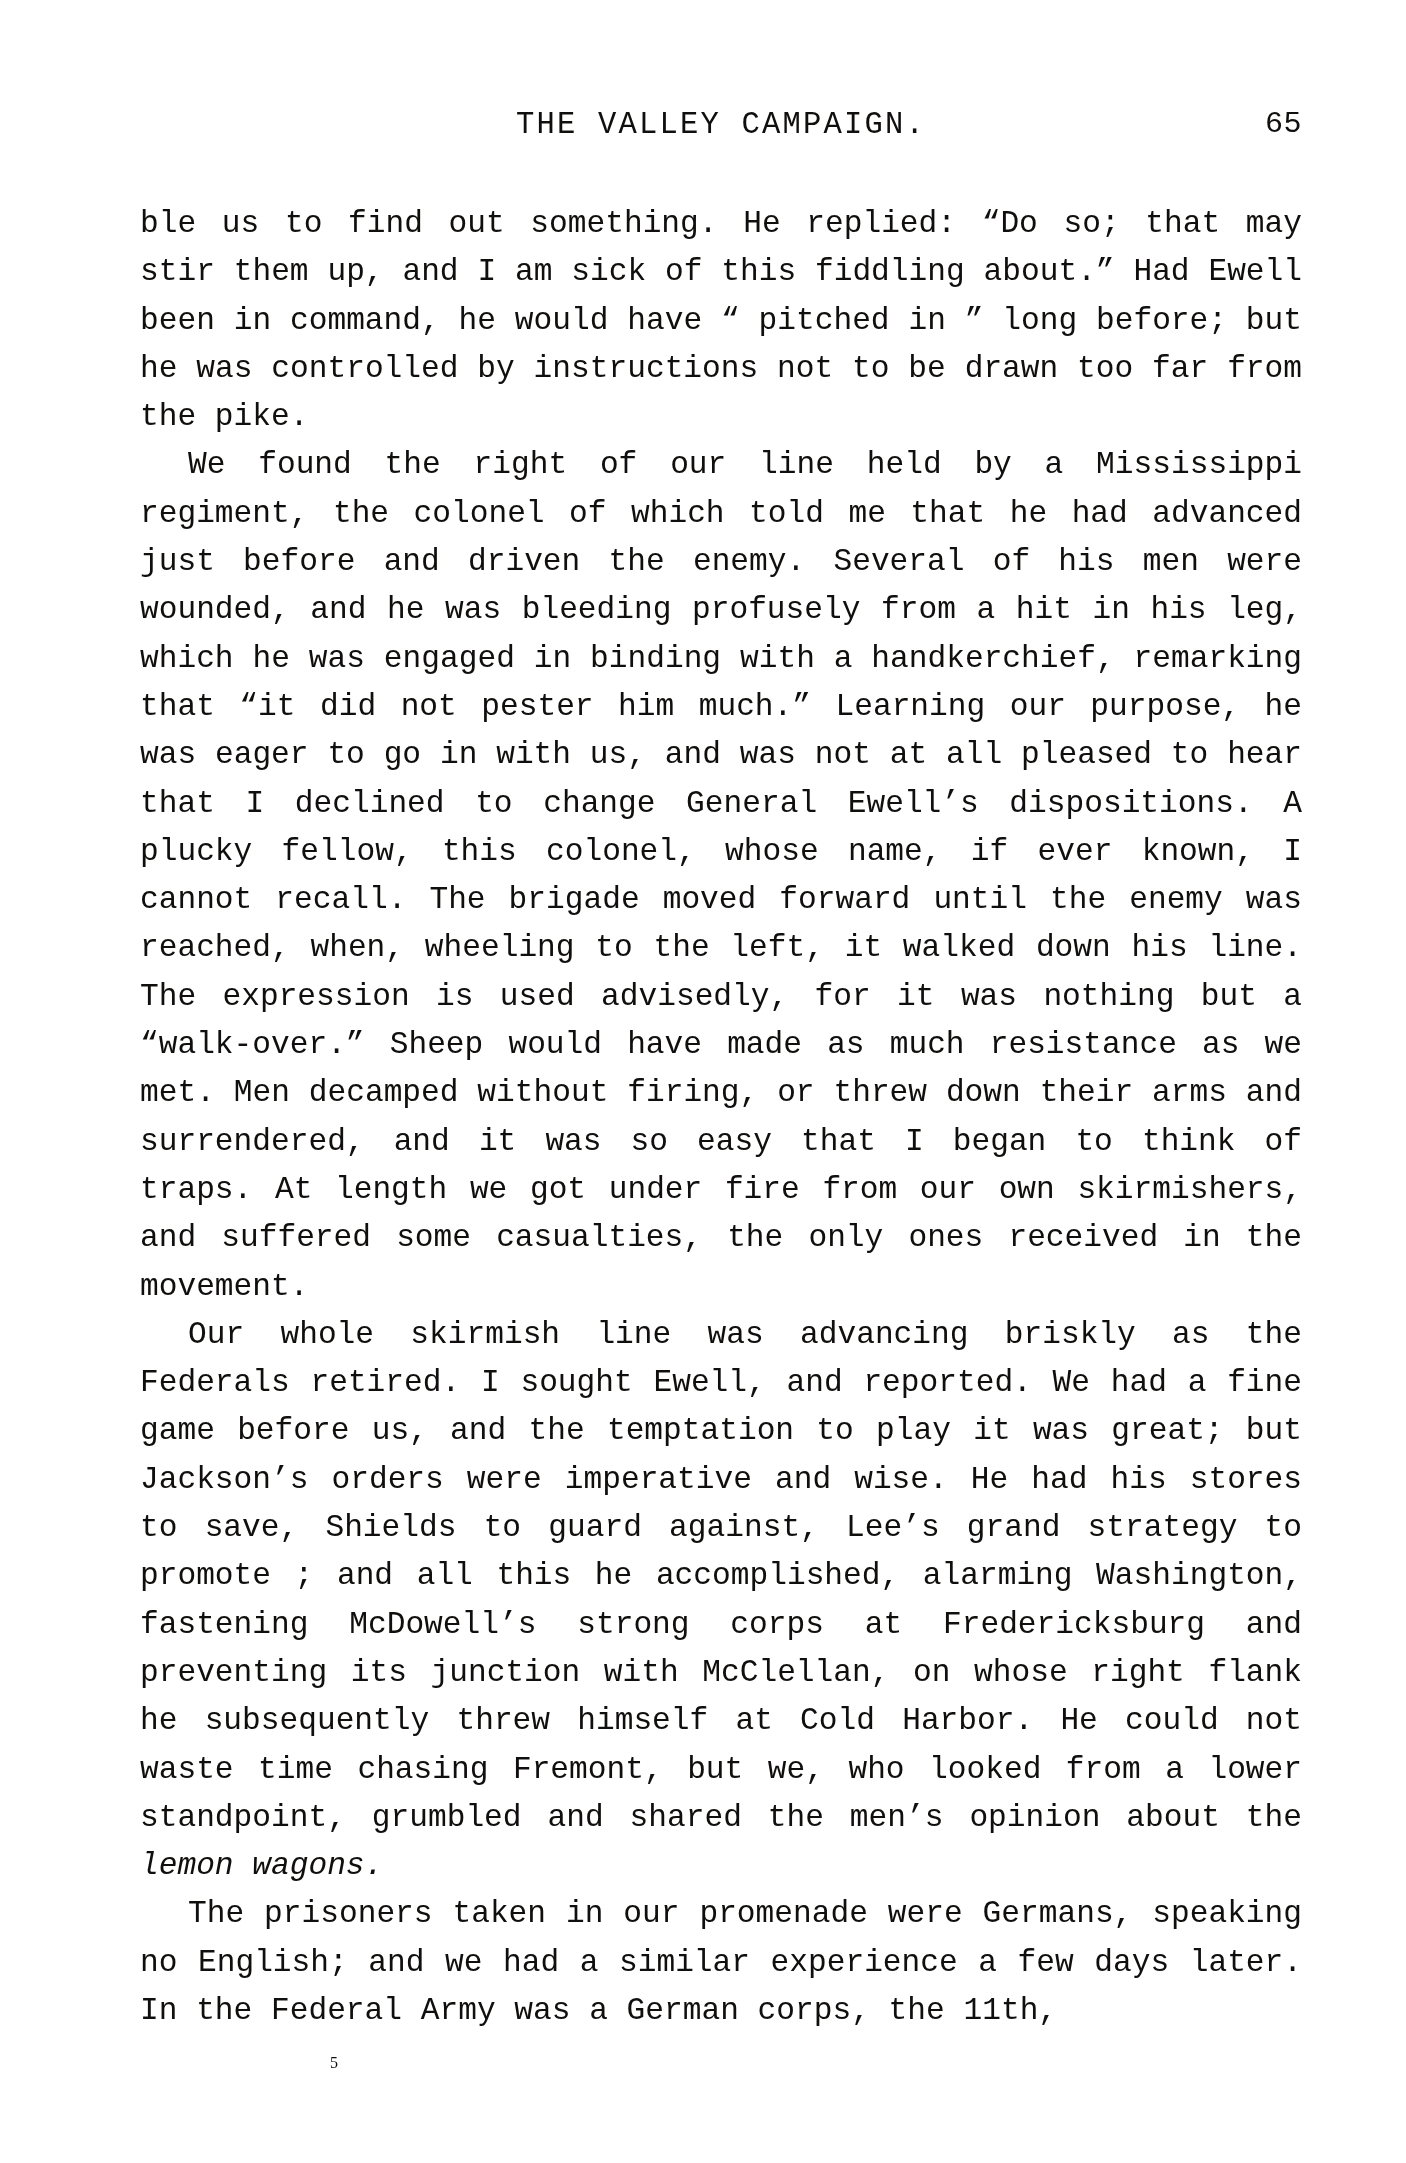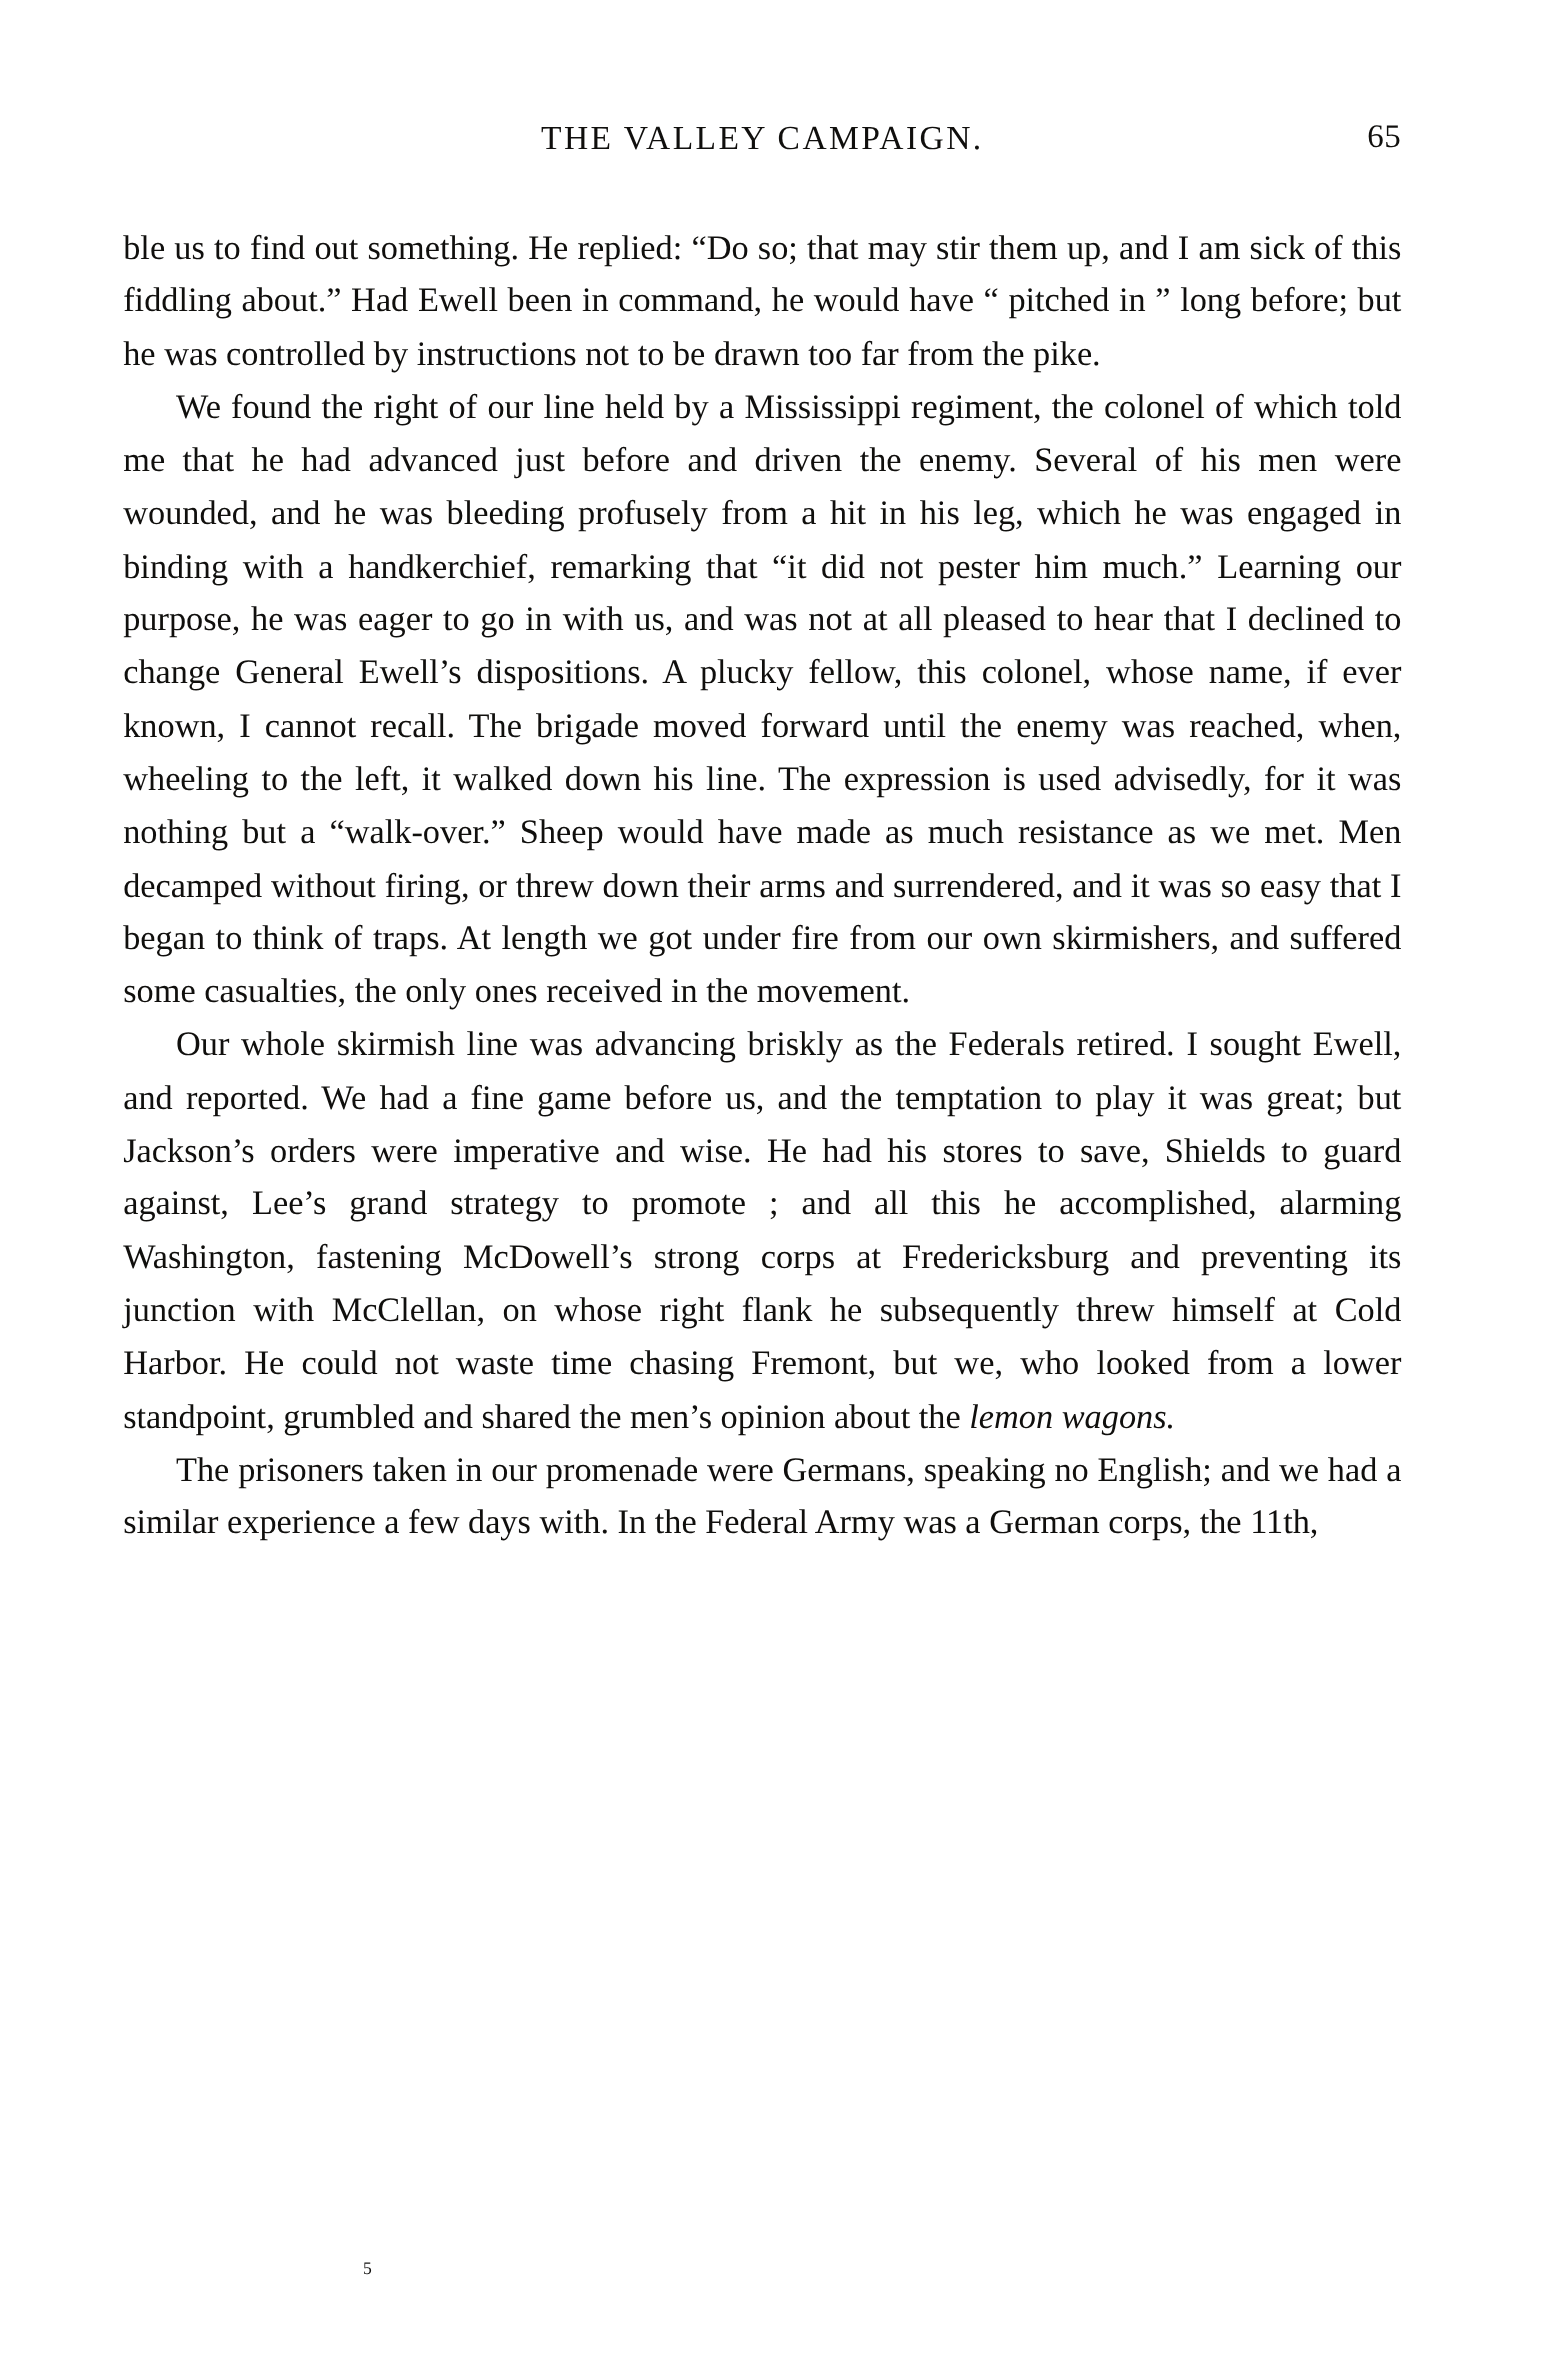--- a/index.html
+++ b/index.html
@@ -16,23 +16,24 @@
   .page {
     position: relative;
     width: 1406px;
     height: 2163px;
     box-sizing: border-box;
     padding: 0;
     overflow: hidden;
   }
   .content {
     position: absolute;
-    left: 112px;
+    left: 140px;
     top: 108px;
     width: 1162px;
+    font-family: Liberation Mono, monospace;
   }
   .header-row {
     display: flex;
     align-items: baseline;
     justify-content: center;
     position: relative;
     margin-bottom: 58px;
   }
   .running-head {
     font-size: 30.5px;
@@ -84,21 +85,21 @@
 
     <div class="header-row">
       <div class="running-head">THE VALLEY CAMPAIGN.</div>
       <div class="folio">65</div>
     </div>
 
     <div class="body-text">
       <p class="noindent">ble us to find out something.  He replied: “Do so; that may stir them up, and I am sick of this fiddling about.”  Had Ewell been in command, he would have “ pitched in ” long before; but he was controlled by instructions not to be drawn too far from the pike.</p>
       <p class="indent">We found the right of our line held by a Mississippi regiment, the colonel of which told me that he had advanced just before and driven the enemy.  Several of his men were wounded, and he was bleeding profusely from a hit in his leg, which he was engaged in binding with a handkerchief, remarking that “it did not pester him much.”  Learning our purpose, he was eager to go in with us, and was not at all pleased to hear that I declined to change General Ewell’s dispositions.  A plucky fellow, this colonel, whose name, if ever known, I cannot recall.  The brigade moved forward until the enemy was reached, when, wheeling to the left, it walked down his line.  The expression is used advisedly, for it was nothing but a “walk-over.”  Sheep would have made as much resistance as we met.  Men decamped without firing, or threw down their arms and surrendered, and it was so easy that I began to think of traps.  At length we got under fire from our own skirmishers, and suffered some casualties, the only ones received in the movement.</p>
       <p class="indent"><span>Our whole skirmish line was advancing briskly as the Federals retired.  I sought Ewell, and reported.  We had a fine game before us, and the temptation to play it was great; but Jackson’s orders were imperative and wise.  He had his stores to save, Shields to guard against, Lee’s grand strategy to promote ; and all this he accomplished, alarming Washington, fastening McDowell’s strong corps at Fredericksburg and preventing its junction with McClellan, on whose right flank he subsequently threw himself at Cold Harbor.  He could not waste time chasing Fremont, but we, who looked from a lower standpoint, grumbled and shared the men’s opinion about the </span><em>lemon wagons.</em></p>
-      <p class="indent">The prisoners taken in our promenade were Germans, speaking no English; and we had a similar experience a few days with.  In the Federal Army was a German corps, the 11th,</p>
+      <p class="indent">The prisoners taken in our promenade were Germans, speaking no English; and we had a similar experience a few days later.  In the Federal Army was a German corps, the 11th,</p>
     </div>
 
   </div>
 
   <div class="sig-wrap">
     <span>5</span>
   </div>
 </div>
 
 </body></html>

